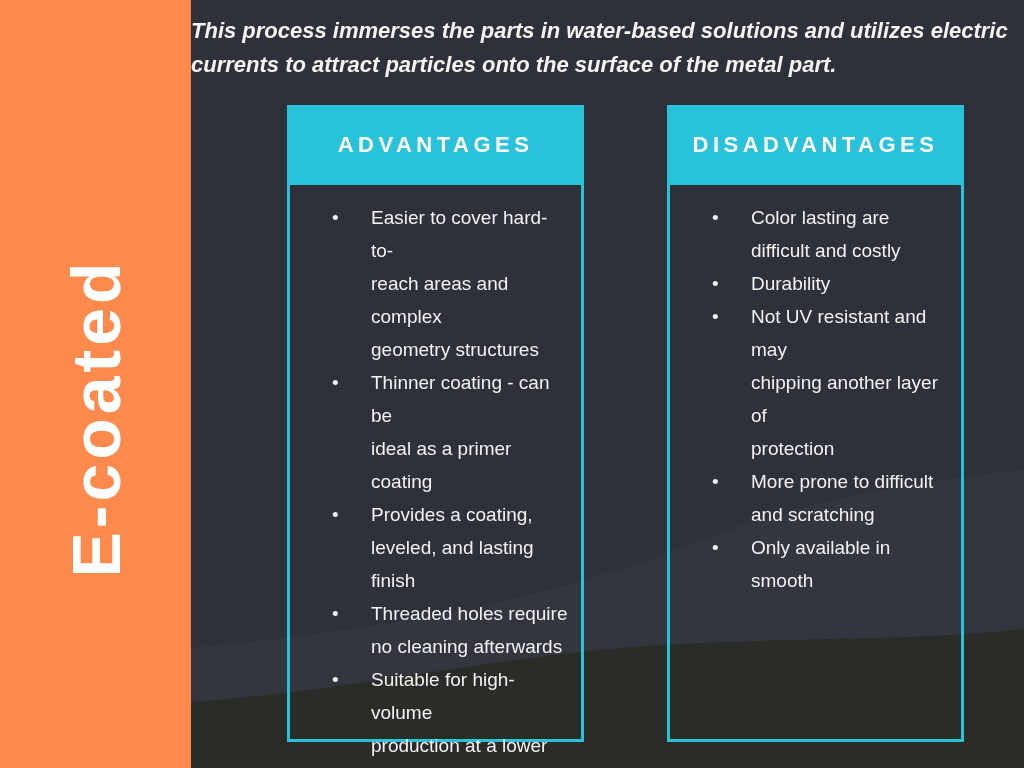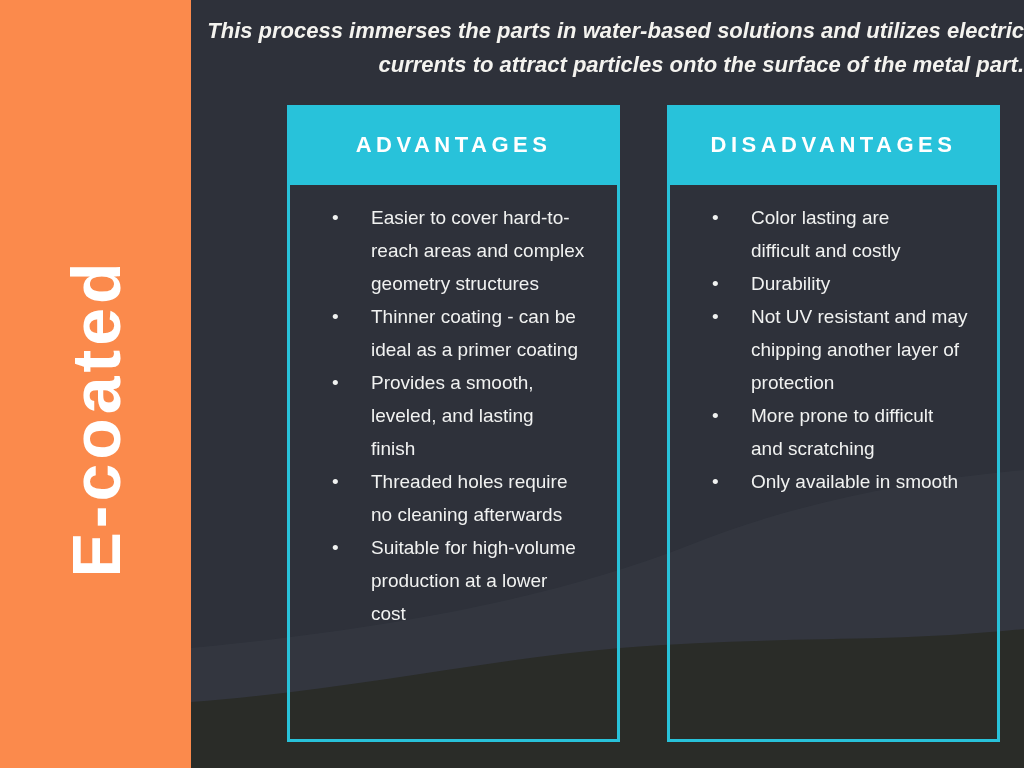--- a/index.html
+++ b/index.html
@@ -40,33 +40,33 @@
     font-size: 68px;
     font-weight: bold;
     letter-spacing: 4px;
   }
   
   .intro {
     position: absolute;
     left: 191px; top: 14px;
     width: 833px;
     z-index: 1;
-    text-align: right;
+    text-align: left;
     color: #F4F3EF;
     font-size: 22px;
     font-style: italic;
     font-weight: 600;
     line-height: 34px;
     white-space: pre-line;
   }
   
   .panel {
     position: absolute;
     top: 105px;
-    width: 333px;
+    width: 297px;
     height: 637px;
     z-index: 1;
     box-sizing: border-box;
   }
   .panel.advantages   { left: 287px; }
   .panel.disadvantages{ left: 647px; margin-left: 20px; }
   .panel-header {
     height: 80px;
     background: #28C2DA;
     display: flex;
@@ -127,21 +127,21 @@
 
   <section class="panel advantages">
     <div class="panel-header">ADVANTAGES</div>
     <div class="panel-body">
       <ul>
         <li>Easier to cover hard-to-
 reach areas and complex
 geometry structures</li>
         <li>Thinner coating - can be
 ideal as a primer coating</li>
-        <li>Provides  a smooth,
+        <li>Provides  a coating,
 leveled, and lasting
 finish</li>
         <li>Threaded holes require
 no cleaning afterwards</li>
         <li>Suitable for high-volume
 production at a lower
 cost</li>
       </ul>
     </div>
   </section>

